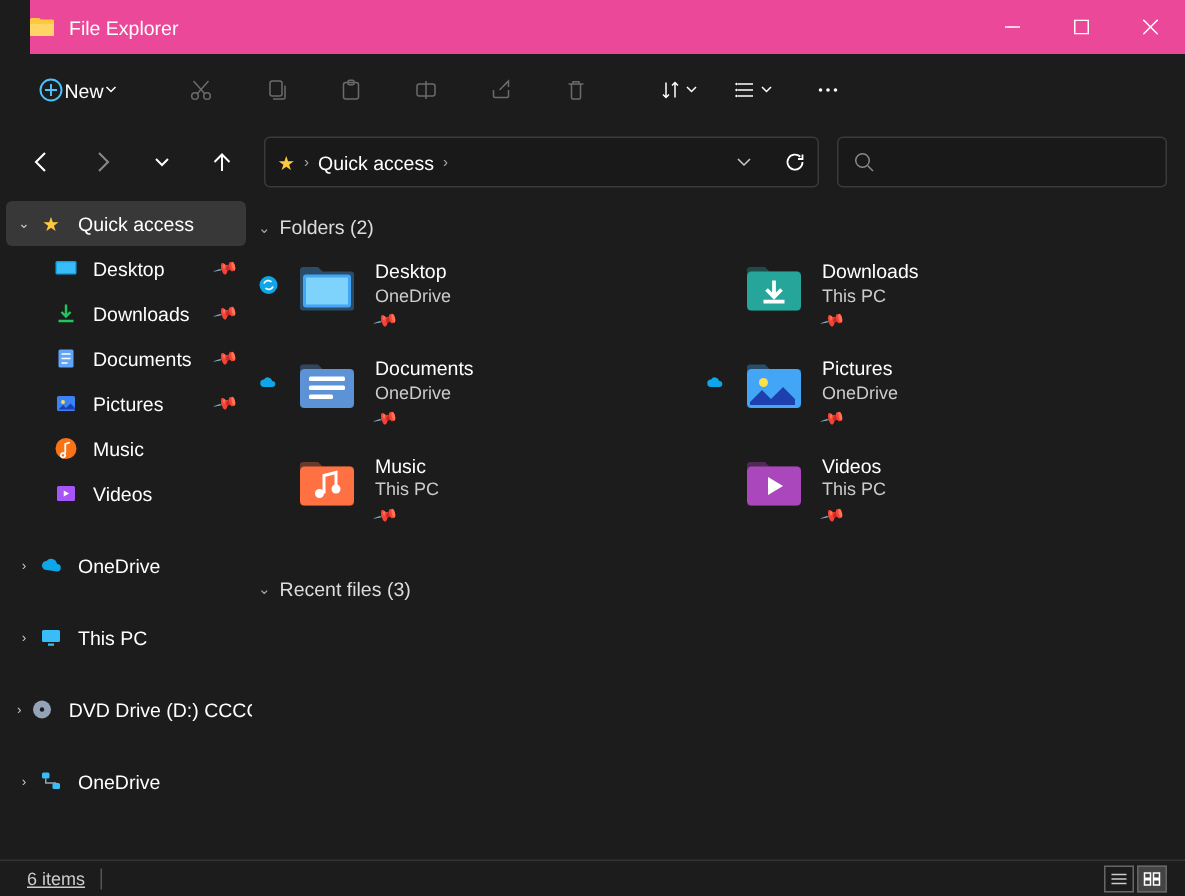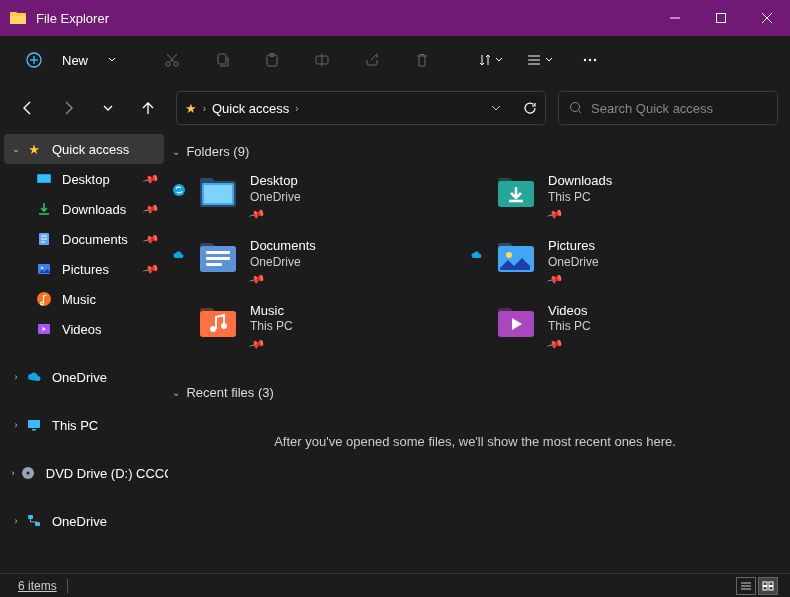--- a/index.html
+++ b/index.html
@@ -1,25 +1,25 @@
 <!DOCTYPE html>
 <html><head>
 <meta charset="utf-8">
 <style>
 * { margin: 0; padding: 0; box-sizing: border-box; font-family: 'Segoe UI', sans-serif; }
 body { width: 790px; height: 597px; background: #1c1c1c; color: #ffffff; overflow: hidden; position: relative; font-size: 13px; }
 
-.titlebar { height: 36px; display: flex; align-items: center; padding-left: 10px; background: #701a75; }
+.titlebar { height: 36px; display: flex; align-items: center; background: #ec4899; margin-left: 20px; }
 .titlebar .app-icon { width: 16px; height: 16px; margin-right: 10px; }
 .titlebar .title { font-size: 13px; color: #fff; flex: 1; }
 .win-controls { display: flex; height: 36px; }
 .win-btn { width: 46px; height: 36px; display: flex; align-items: center; justify-content: center; color: #fff; }
 
 .toolbar { height: 48px; display: flex; align-items: center; padding: 0 14px; gap: 2px; }
-.new-btn { display: flex; align-items: center; gap: 20px; padding: 6px 12px; border-radius: 4px; color: #fff; }
+.new-btn { display: flex; align-items: center; gap: 1px; padding: 6px 12px; border-radius: 4px; color: #fff; }
 .tool-btn { width: 40px; height: 36px; display: flex; align-items: center; justify-content: center; color: #6b6b6b; border-radius: 4px; margin: 0 4px; }
 .tool-btn.enabled { color: #fff; }
 .dropdown-tiny { display: flex; align-items: center; gap: 3px; }
 
 .navbar { height: 48px; display: flex; align-items: center; padding: 0 12px; gap: 8px; }
 .nav-btn { width: 32px; height: 32px; display: flex; align-items: center; justify-content: center; color: #fff; border-radius: 4px; }
 .addr-bar { flex: 1; height: 34px; border: 1px solid #3a3a3a; border-radius: 4px; display: flex; align-items: center; padding: 0 8px; gap: 6px; background: #191919; margin: 0 4px; }
 .addr-bar .star { color: #ffc83d; }
 .addr-bar .crumb { color: #fff; }
 .addr-bar .chev { color: #aaa; font-size: 10px; }
@@ -210,21 +210,20 @@
         <svg width="14" height="14">
           <path d="M12 7 A5 5 0 1 1 10.5 3.5 M12 2 v3 h-3" fill="none" stroke="#fff" stroke-width="1.2"></path>
         </svg>
       </span>
   </div>
   <div class="search-bar">
     <svg width="14" height="14">
         <circle cx="6" cy="6" r="4.5" fill="none" stroke="#888"></circle>
         <line x1="9.5" y1="9.5" x2="13" y2="13" stroke="#888"></line>
       </svg>
-    <input type="text" placeholder="Search Quick access" style="">
   </div>
 </div>
 
 <div class="body-area">
   <div class="sidebar">
     <div class="side-item active">
       <span class="expand">⌄</span>
       <span class="icon" style="color:#ffc83d">★</span>
       <span>Quick access</span>
     </div>
@@ -331,21 +330,21 @@
             <path d="M4.5 6 v3 h7" fill="none" stroke="#94a3b8"></path>
           </svg>
         </span>
       <span>OneDrive</span>
     </div>
   </div>
 
   <div class="content">
     <div class="section-header">
       <span class="chev">⌄</span>
-      <span>Folders (9)</span>
+      <span>Folders (2)</span>
     </div>
     <div class="folders-grid" id="folders-grid">
         <div class="folder-card">
           <span class="folder-sync">
             <svg width="14" height="14">
               <circle cx="7" cy="7" r="6" fill="#0ea5e9"></circle>
               <path d="M4 6 a3 3 0 0 1 5 -1 M10 8 a3 3 0 0 1 -5 1" fill="none" stroke="#fff" stroke-width="1.2"></path>
             </svg>
           </span>
           <span class="folder-icon">
@@ -446,21 +445,20 @@
             <span class="folder-loc">This PC</span>
             <span class="folder-pin">📌</span>
           </span>
         </div>
       </div>
 
     <div class="section-header" style="margin-top:10px">
       <span class="chev">⌄</span>
       <span>Recent files (3)</span>
     </div>
-    <div class="empty-msg">After you've opened some files, we'll show the most recent ones here.</div>
   </div>
 </div>
 
 <div class="statusbar">
   <span>6 items</span>
   <span class="divider"></span>
   <div class="view-toggle">
     <span>
         <svg width="12" height="10">
           <line x1="1" y1="2" x2="11" y2="2" stroke="#ccc"></line>

